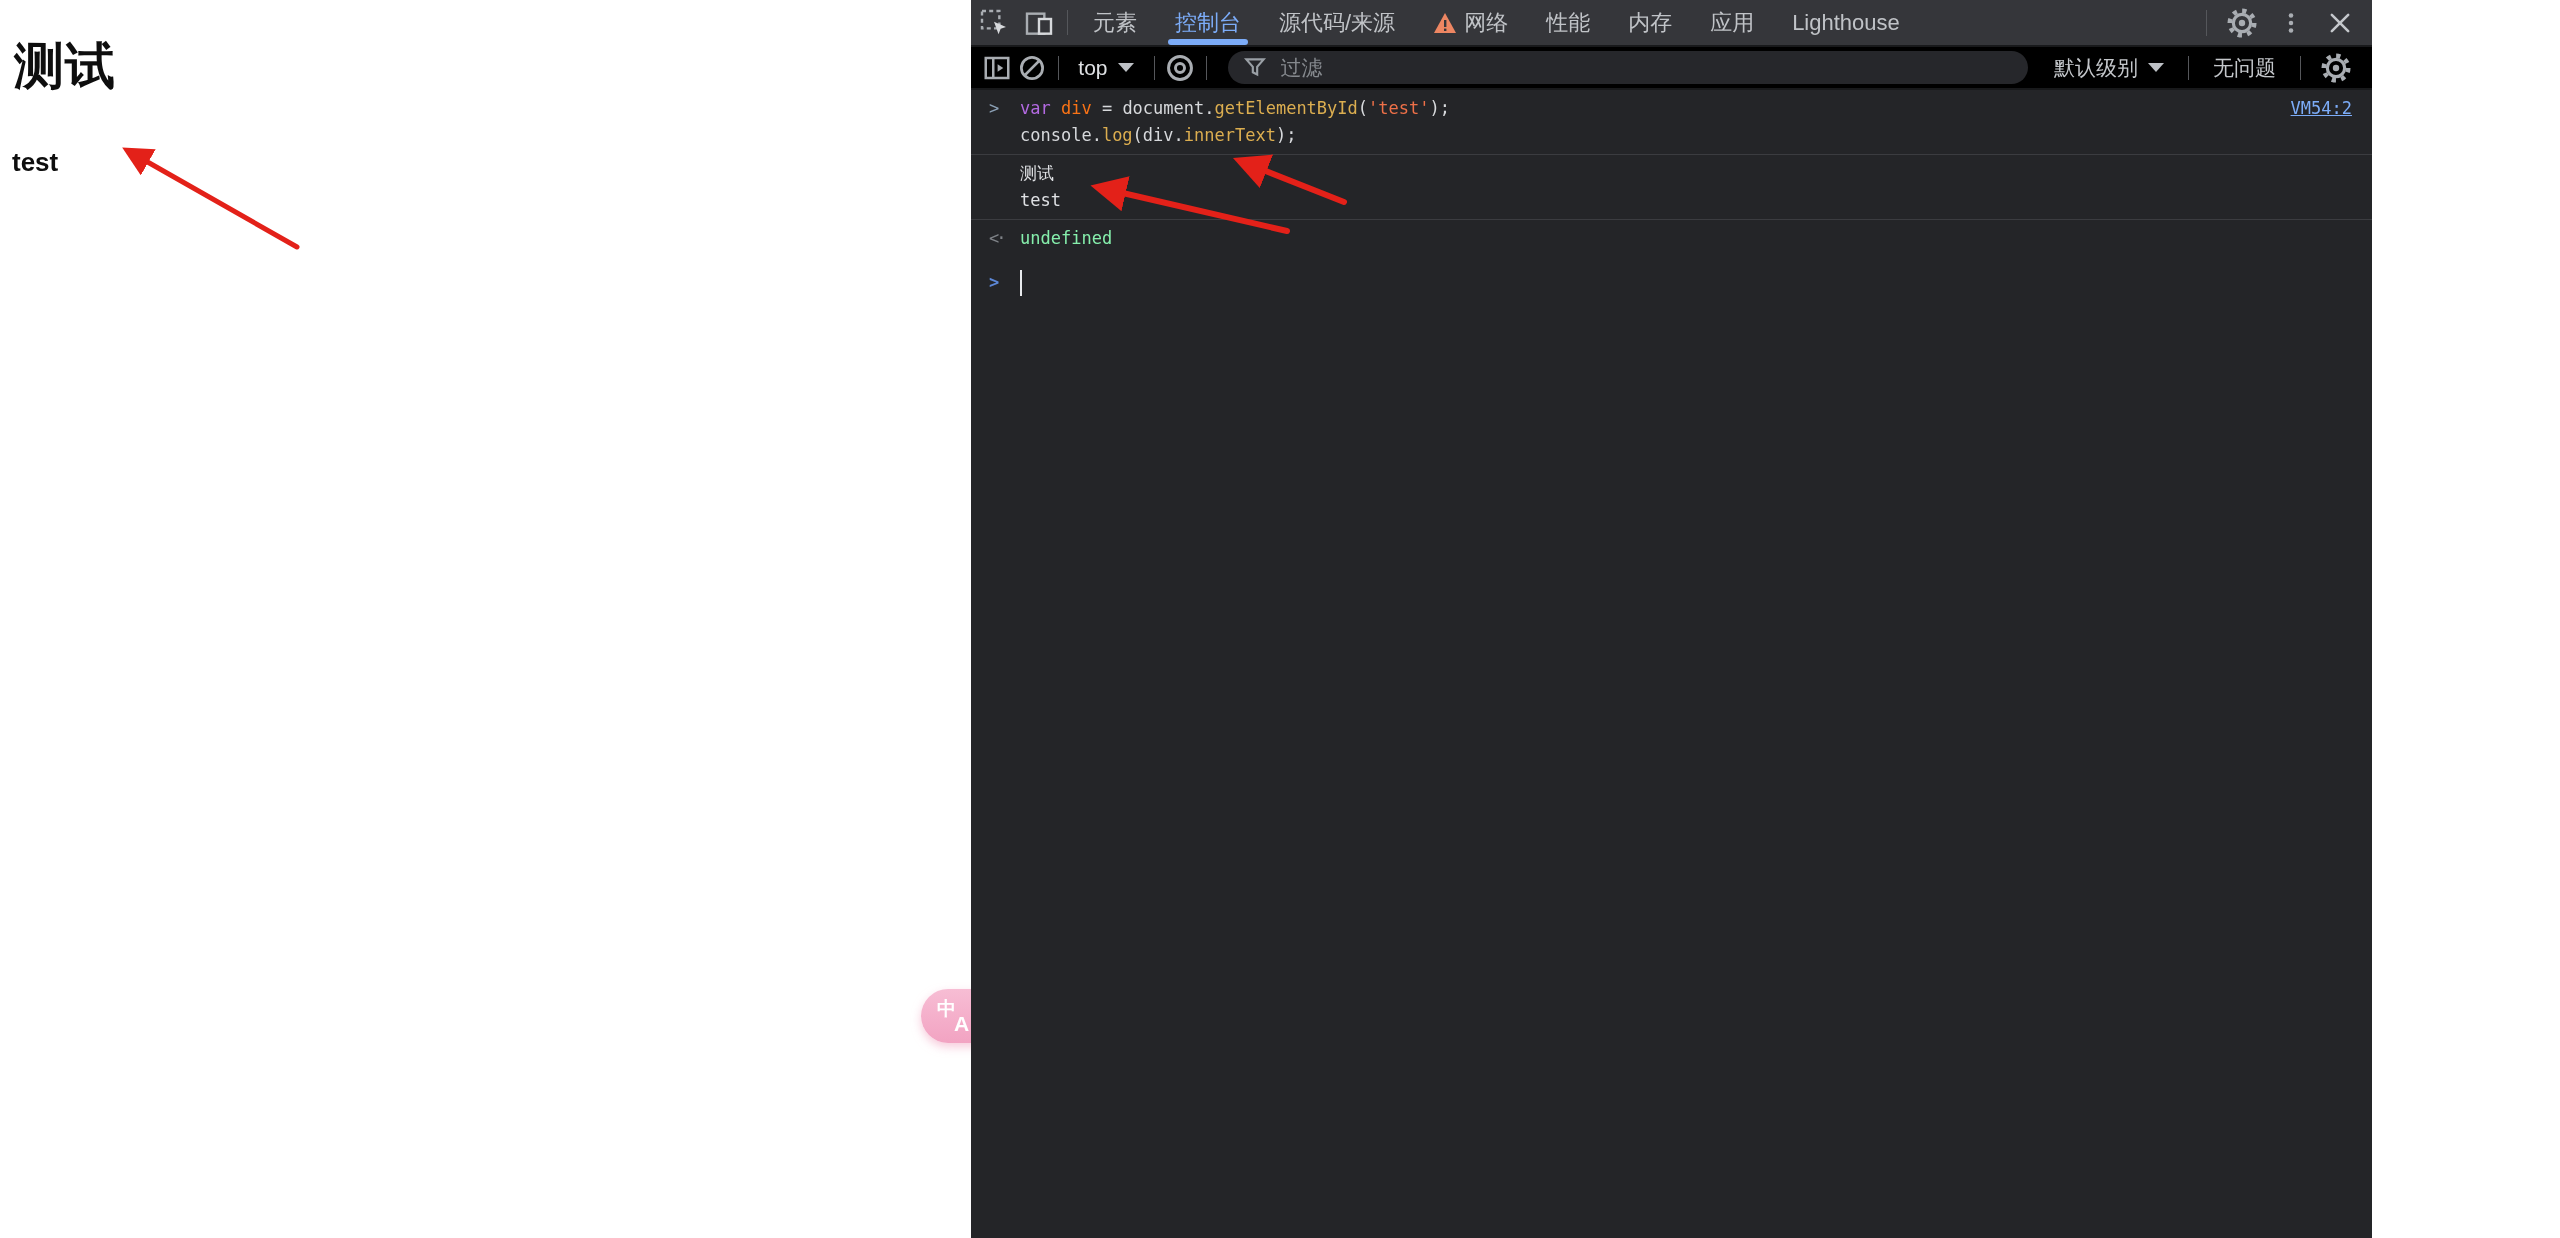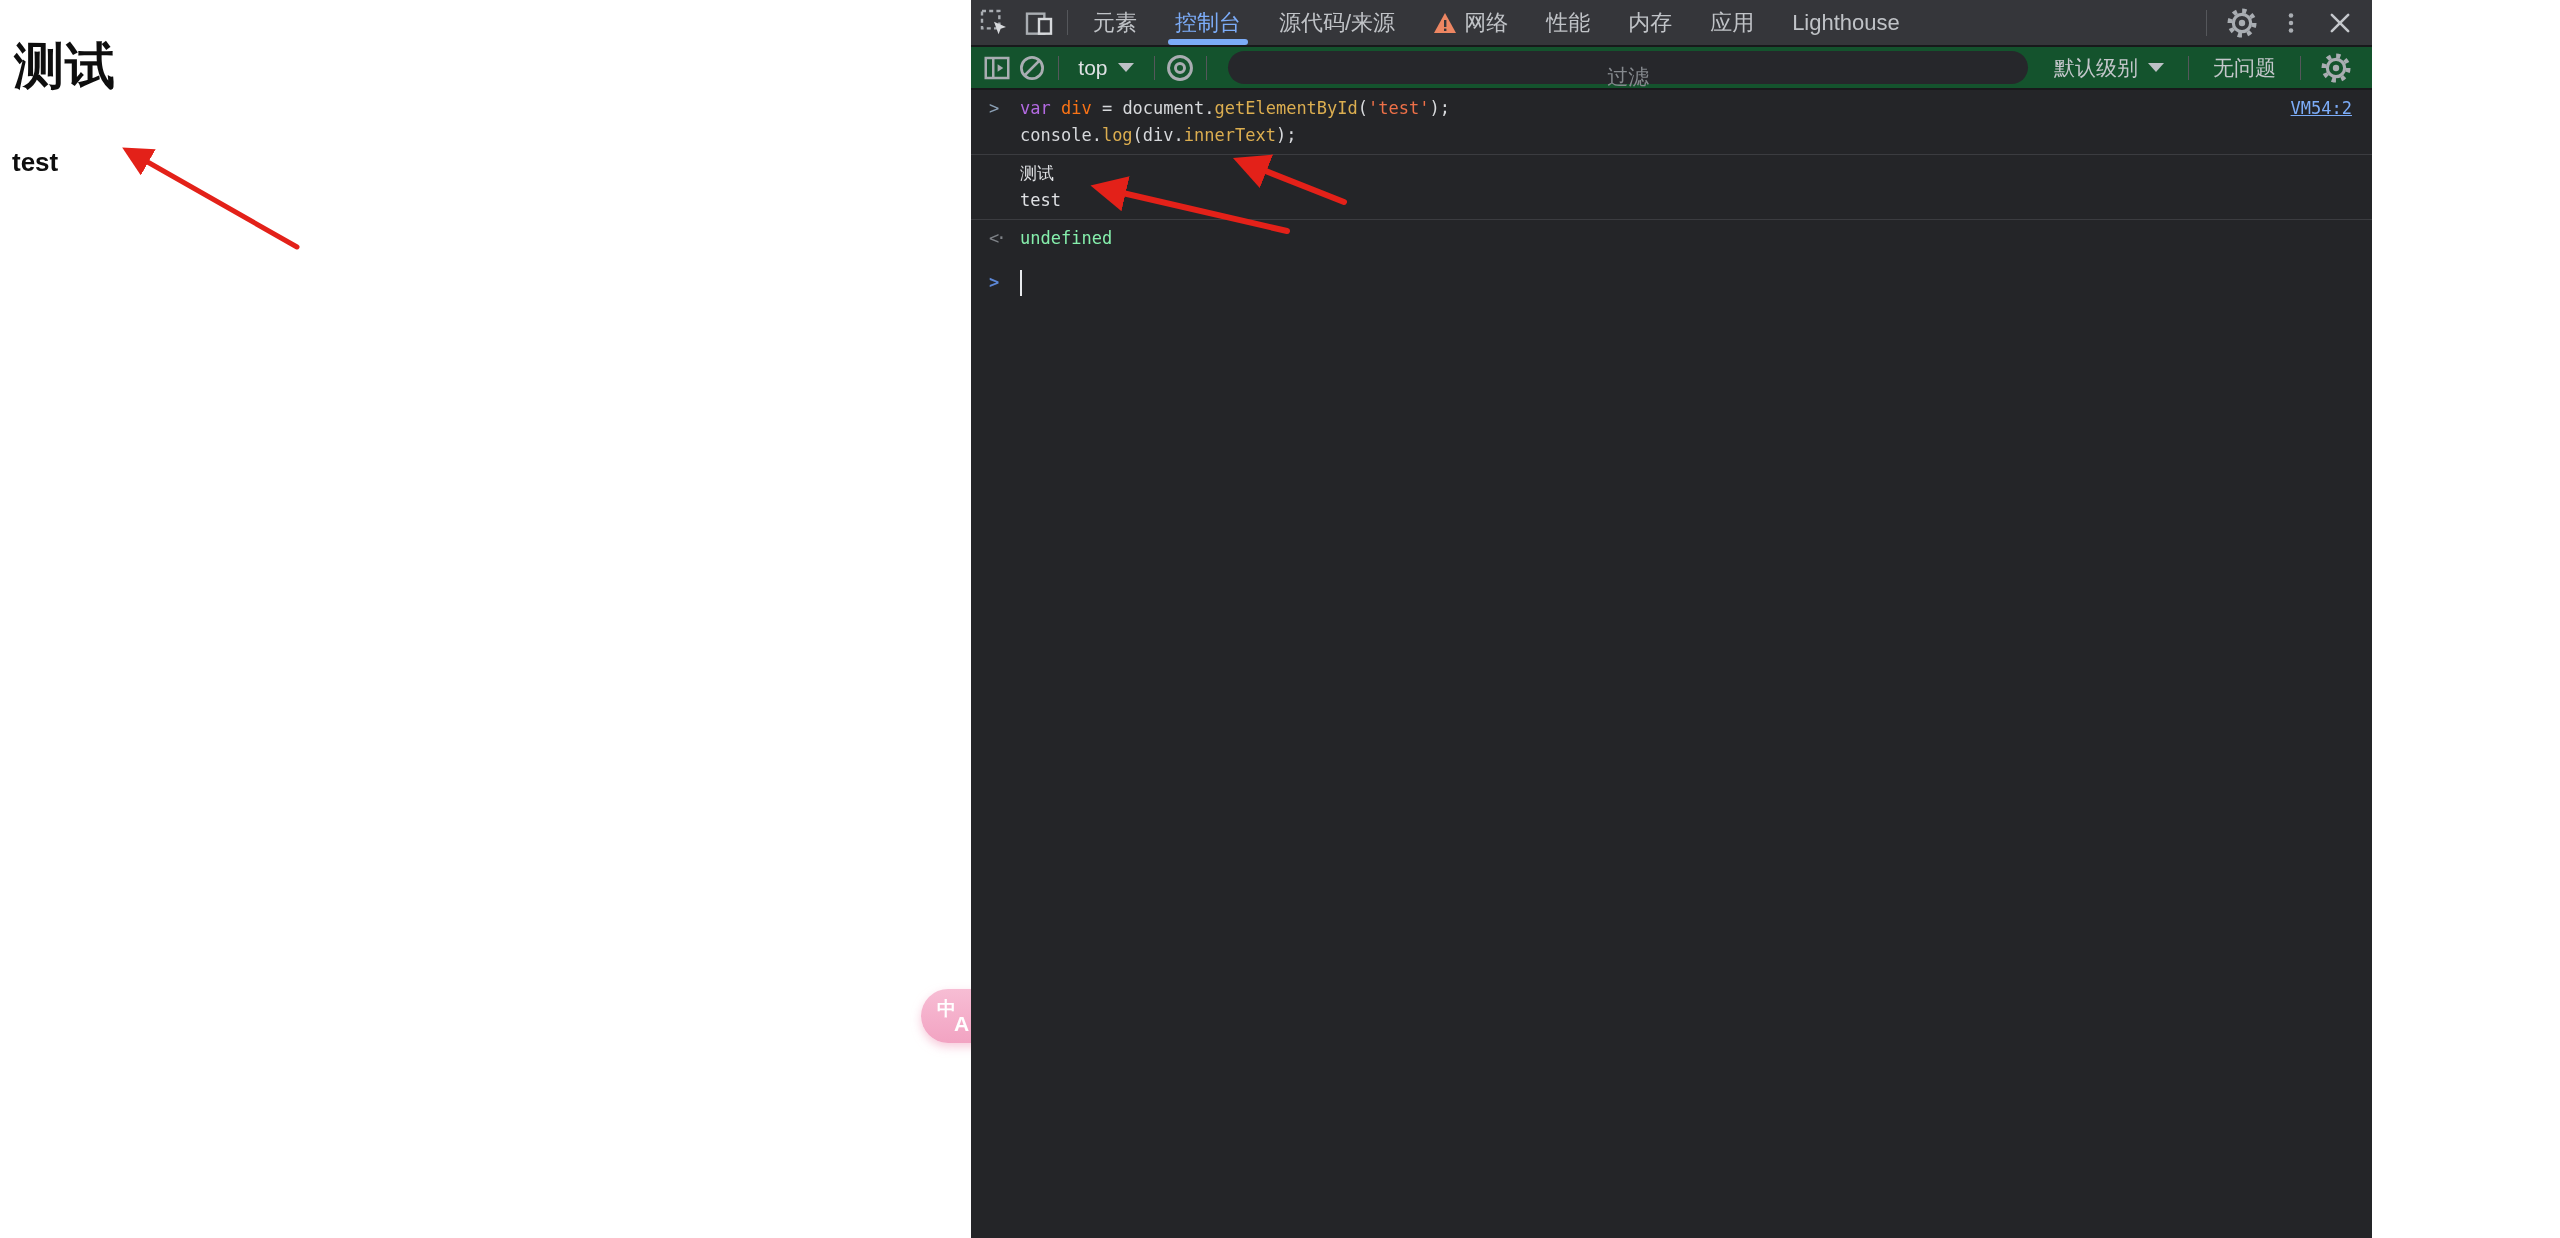--- a/index.html
+++ b/index.html
@@ -23,25 +23,25 @@
 
   .tabbar { height:47px; background:#35363a; display:flex; align-items:stretch; border-bottom:2px solid #18191b; }
   .tb-iconbtn { width:45px; display:flex; align-items:center; justify-content:center; cursor:pointer; }
   .vdiv { width:1px; background:#55575b; margin:10px 6px; }
   .tabs { display:flex; align-items:stretch; }
   .tab { position:relative; display:flex; align-items:center; gap:7px; padding:0 19px; font-size:22px; color:#c0c3c7; cursor:pointer; white-space:nowrap; }
   .tab.active { color:#7cacf8; }
   .tab.active::after { content:""; position:absolute; left:12px; right:12px; bottom:0; height:6px; border-radius:4px; background:#7cacf8; }
   .tabbar-right { margin-left:auto; display:flex; align-items:center; padding-right:10px; gap:4px; }
 
-  .toolbar { height:43px; background:#14532d; display:flex; align-items:center; border-bottom:2px solid #18191b; padding:0 8px; }
+  .toolbar { height:43px; background:#000000; display:flex; align-items:center; border-bottom:2px solid #18191b; padding:0 8px; }
   .ctx-select { display:flex; align-items:center; gap:10px; padding:0 12px; font-size:21px; color:#dfe1e4; cursor:pointer; }
   .caret-down { width:0; height:0; border-left:8px solid transparent; border-right:8px solid transparent; border-top:9px solid #bdc1c6; }
   .filter-pill { width:1012px; height:33px; margin:0 14px; background:#26272b; border-radius:17px;
-                 display:flex; align-items:center; gap:12px; padding:0 14px; color:#85898e; font-size:21px; cursor:text;flex-direction:column; }
+                 display:flex; align-items:center; gap:12px; padding:0 14px; color:#85898e; font-size:21px; cursor:text; }
   .toolbar-right { margin-left:auto; display:flex; align-items:center; gap:6px; padding-right:6px; }
   .tb-label { font-size:21px; color:#c4c7cb; padding:0 12px; display:flex; align-items:center; gap:10px; cursor:pointer; white-space:nowrap; }
 
   
   .console { font-family:"DejaVu Sans Mono","Liberation Mono",monospace; font-size:17px; line-height:27px; color:#dfe1e4; }
   .msg { display:flex; align-items:flex-start; padding:5px 20px 5px 0; border-bottom:1px solid #3b3c40; }
   .msg.noline { border-bottom:none; }
   .gutter { flex:none; width:49px; padding-left:18px; }
   .chev-in { color:#8ba0b5; }
   .chev-out { color:#7e8287; letter-spacing:-3px; }

